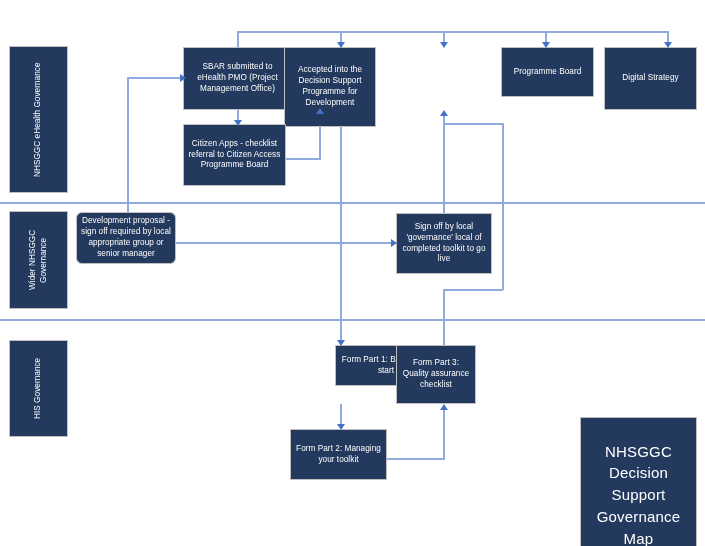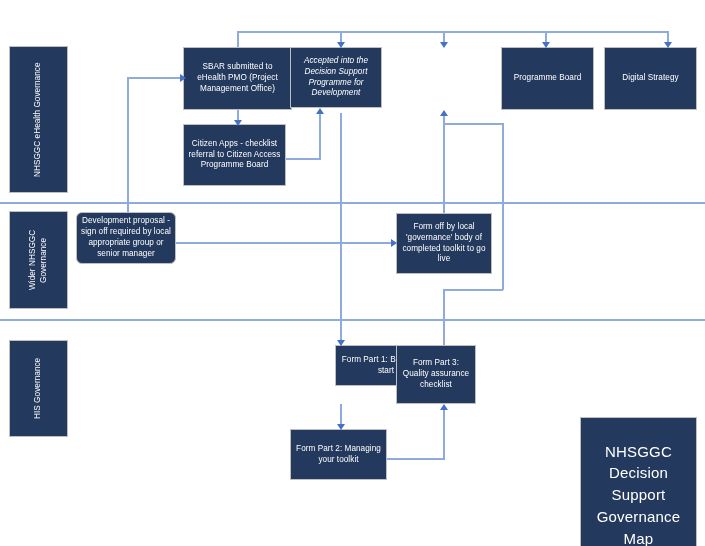--- a/index.html
+++ b/index.html
@@ -135,32 +135,32 @@
   <div class="arrow up" style="left:440px; top:404px;"></div>
 
   <div class="node band" style="left:9px; top:46px; width:59px; height:147px;">NHSGGC eHealth Governance</div>
 
   <div class="node band" style="left:9px; top:211px; width:59px; height:98px;">Wider NHSGGC Governance</div>
 
   <div class="node band" style="left:9px; top:340px; width:59px; height:97px;">HIS Governance</div>
 
   <div class="node" style="left:183px; top:47px; width:109px; height:63px;">SBAR submitted to eHealth PMO (Project Management Office)</div>
 
-  <div class="node" style="left:290px; top:47px; width:92px; height:61px;font-style:italic;">Accepted into the Decision Support Programme for Development</div>
+  <div class="node" style="left:284px; top:47px; width:92px; height:80px;">Accepted into the Decision Support Programme for Development</div>
 
 
-  <div class="node" style="left:501px; top:47px; width:93px; height:63px;">Programme Board</div>
+  <div class="node" style="left:501px; top:47px; width:93px; height:50px;">Programme Board</div>
 
   <div class="node" style="left:604px; top:47px; width:93px; height:63px;">Digital Strategy</div>
 
   <div class="node" style="left:183px; top:124px; width:103px; height:62px;">Citizen Apps - checklist referral to Citizen Access Programme Board</div>
 
   <div class="node" style="left:76px; top:212px; width:100px; height:52px;border-radius:6px;">Development proposal - sign off required by local appropriate group or senior manager</div>
 
-  <div class="node" style="left:396px; top:213px; width:96px; height:61px;">Form off by local 'governance' body of completed toolkit to go live</div>
+  <div class="node" style="left:396px; top:213px; width:96px; height:61px;">Sign off by local 'governance' local of completed toolkit to go live</div>
 
   <div class="node" style="left:290px; top:345px; width:102px; height:41px;margin-left:45px;">Form Part 1: Before you start</div>
 
   <div class="node" style="left:396px; top:345px; width:80px; height:59px;">Form Part 3: Quality assurance checklist</div>
 
   <div class="node" style="left:290px; top:429px; width:97px; height:51px;">Form Part 2: Managing  your toolkit</div>
 
   <div class="node title-card" style="left:580px; top:417px; width:117px; height:156px;">NHSGGC Decision Support Governance Map</div>
 
 </div>

